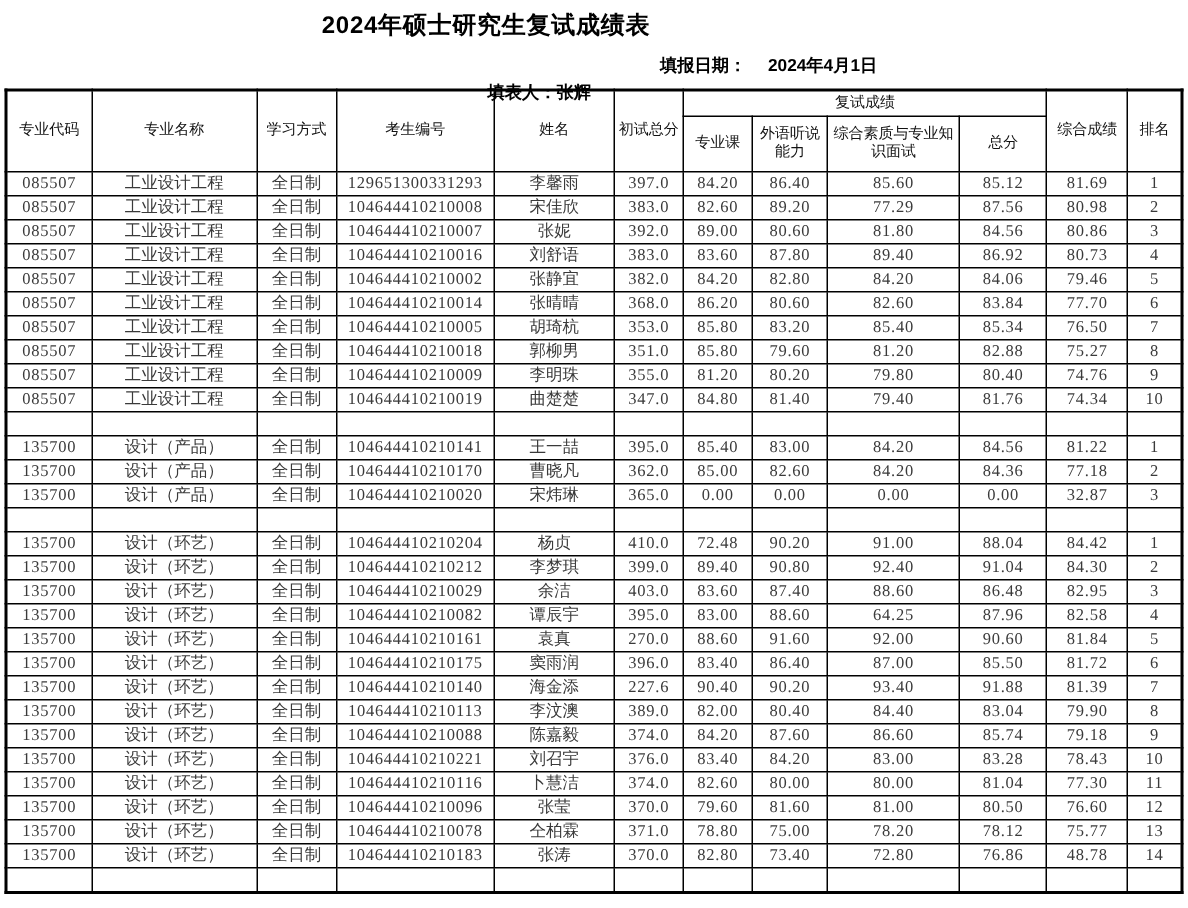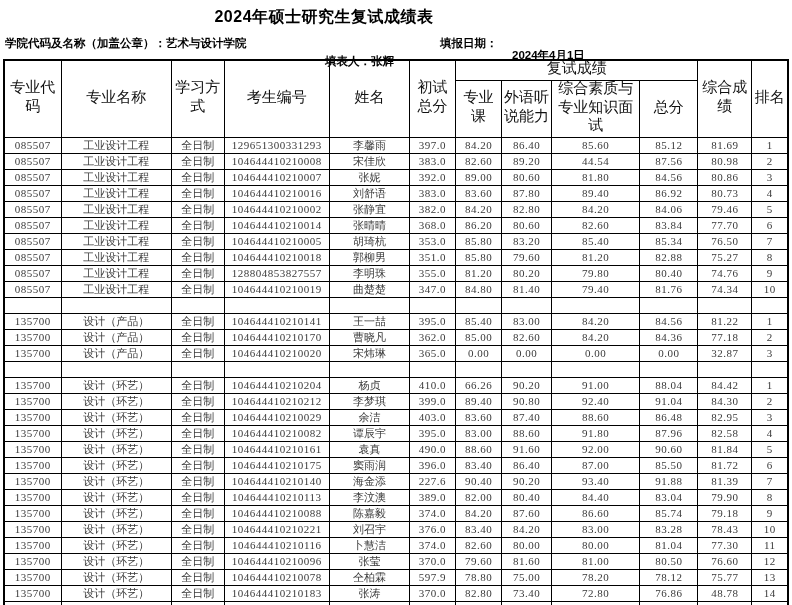--- a/index.html
+++ b/index.html
@@ -4,41 +4,40 @@
 <style>
   html,body{margin:0;padding:0;background:#ffffff;}
   body{width:792px;height:605px;overflow:hidden;font-family:"Liberation Sans",sans-serif;color:#000;}
   .page{position:relative;width:648px;height:605px;}
   .title{margin:0;padding-top:7px;text-align:center;font-size:16px;font-weight:bold;
          font-family:"Liberation Sans",sans-serif;letter-spacing:0.5px;}
   .meta-line{position:relative;height:22px;margin-top:5px;font-size:11.5px;font-weight:bold;}
   .meta-college{position:absolute;left:5px;top:3px;}
   .meta-preparer{position:absolute;left:325px;top:21px;}
   .meta-date-label{position:absolute;left:440px;top:3px;}
-  .meta-date-value{position:absolute;left:512px;top:15px;}
+  .meta-date-value{position:absolute;left:512px;top:3px;}
   table.scores{border-collapse:collapse;table-layout:fixed;margin-left:3px;margin-top:4px;
                width:786px;font-family:"Liberation Serif",serif;}
   table.scores th, table.scores td{border:1px solid #000;padding:0 1px;overflow:hidden;
                text-align:center;vertical-align:middle;white-space:normal;}
   table.scores{border:2px solid #000;}
-  table.scores th{font-size:15px;font-weight:normal;color:#111;line-height:1.25;font-family:Liberation Mono, monospace;}
+  table.scores th{font-size:10px;font-weight:normal;color:#111;line-height:1.25;}
   table.scores td{font-size:11px;height:15px;color:#3a3a3a;line-height:1.0;}
   tr.hdr-top th{height:16px;}
   tr.hdr-sub th{height:36px;}
   td.num{letter-spacing:0.5px;}
 </style>
 </head>
 <body>
 
 <div class="page">
 
   <h1 class="title">2024年硕士研究生复试成绩表</h1>
 
   <div class="meta-line">
-    <span class="meta-college">学院代码及名称（加盖公章）：艺术与设计学院</span>
     <span class="meta-preparer">填表人：张辉</span>
     <span class="meta-date-label">填报日期：</span>
     <span class="meta-date-value">2024年4月1日</span>
   </div>
 
   <table class="scores">
     <colgroup>
       <col style="width:57px">
         <col style="width:110px">
         <col style="width:53px">
@@ -88,21 +87,21 @@
         </tr>
         <tr>
           <td class="num">085507</td>
           <td>工业设计工程</td>
           <td>全日制</td>
           <td class="num">104644410210008</td>
           <td>宋佳欣</td>
           <td class="num">383.0</td>
           <td class="num">82.60</td>
           <td class="num">89.20</td>
-          <td class="num">44.54</td>
+          <td class="num">77.29</td>
           <td class="num">87.56</td>
           <td class="num">80.98</td>
           <td class="num">2</td>
         </tr>
         <tr>
           <td class="num">085507</td>
           <td>工业设计工程</td>
           <td>全日制</td>
           <td class="num">104644410210007</td>
           <td>张妮</td>
@@ -181,21 +180,21 @@
           <td class="num">79.60</td>
           <td class="num">81.20</td>
           <td class="num">82.88</td>
           <td class="num">75.27</td>
           <td class="num">8</td>
         </tr>
         <tr>
           <td class="num">085507</td>
           <td>工业设计工程</td>
           <td>全日制</td>
-          <td class="num">128804853827557</td>
+          <td class="num">104644410210009</td>
           <td>李明珠</td>
           <td class="num">355.0</td>
           <td class="num">81.20</td>
           <td class="num">80.20</td>
           <td class="num">79.80</td>
           <td class="num">80.40</td>
           <td class="num">74.76</td>
           <td class="num">9</td>
         </tr>
         <tr>
@@ -282,21 +281,21 @@
           <td class="num"></td>
           <td class="num"></td>
         </tr>
         <tr>
           <td class="num">135700</td>
           <td>设计（环艺）</td>
           <td>全日制</td>
           <td class="num">104644410210204</td>
           <td>杨贞</td>
           <td class="num">410.0</td>
-          <td class="num">66.26</td>
+          <td class="num">72.48</td>
           <td class="num">90.20</td>
           <td class="num">91.00</td>
           <td class="num">88.04</td>
           <td class="num">84.42</td>
           <td class="num">1</td>
         </tr>
         <tr>
           <td class="num">135700</td>
           <td>设计（环艺）</td>
           <td>全日制</td>
@@ -326,32 +325,32 @@
         </tr>
         <tr>
           <td class="num">135700</td>
           <td>设计（环艺）</td>
           <td>全日制</td>
           <td class="num">104644410210082</td>
           <td>谭辰宇</td>
           <td class="num">395.0</td>
           <td class="num">83.00</td>
           <td class="num">88.60</td>
-          <td class="num">91.80</td>
+          <td class="num">64.25</td>
           <td class="num">87.96</td>
           <td class="num">82.58</td>
           <td class="num">4</td>
         </tr>
         <tr>
           <td class="num">135700</td>
           <td>设计（环艺）</td>
           <td>全日制</td>
           <td class="num">104644410210161</td>
           <td>袁真</td>
-          <td class="num">490.0</td>
+          <td class="num">270.0</td>
           <td class="num">88.60</td>
           <td class="num">91.60</td>
           <td class="num">92.00</td>
           <td class="num">90.60</td>
           <td class="num">81.84</td>
           <td class="num">5</td>
         </tr>
         <tr>
           <td class="num">135700</td>
           <td>设计（环艺）</td>
@@ -449,21 +448,21 @@
           <td class="num">80.50</td>
           <td class="num">76.60</td>
           <td class="num">12</td>
         </tr>
         <tr>
           <td class="num">135700</td>
           <td>设计（环艺）</td>
           <td>全日制</td>
           <td class="num">104644410210078</td>
           <td>仝柏霖</td>
-          <td class="num">597.9</td>
+          <td class="num">371.0</td>
           <td class="num">78.80</td>
           <td class="num">75.00</td>
           <td class="num">78.20</td>
           <td class="num">78.12</td>
           <td class="num">75.77</td>
           <td class="num">13</td>
         </tr>
         <tr>
           <td class="num">135700</td>
           <td>设计（环艺）</td>

